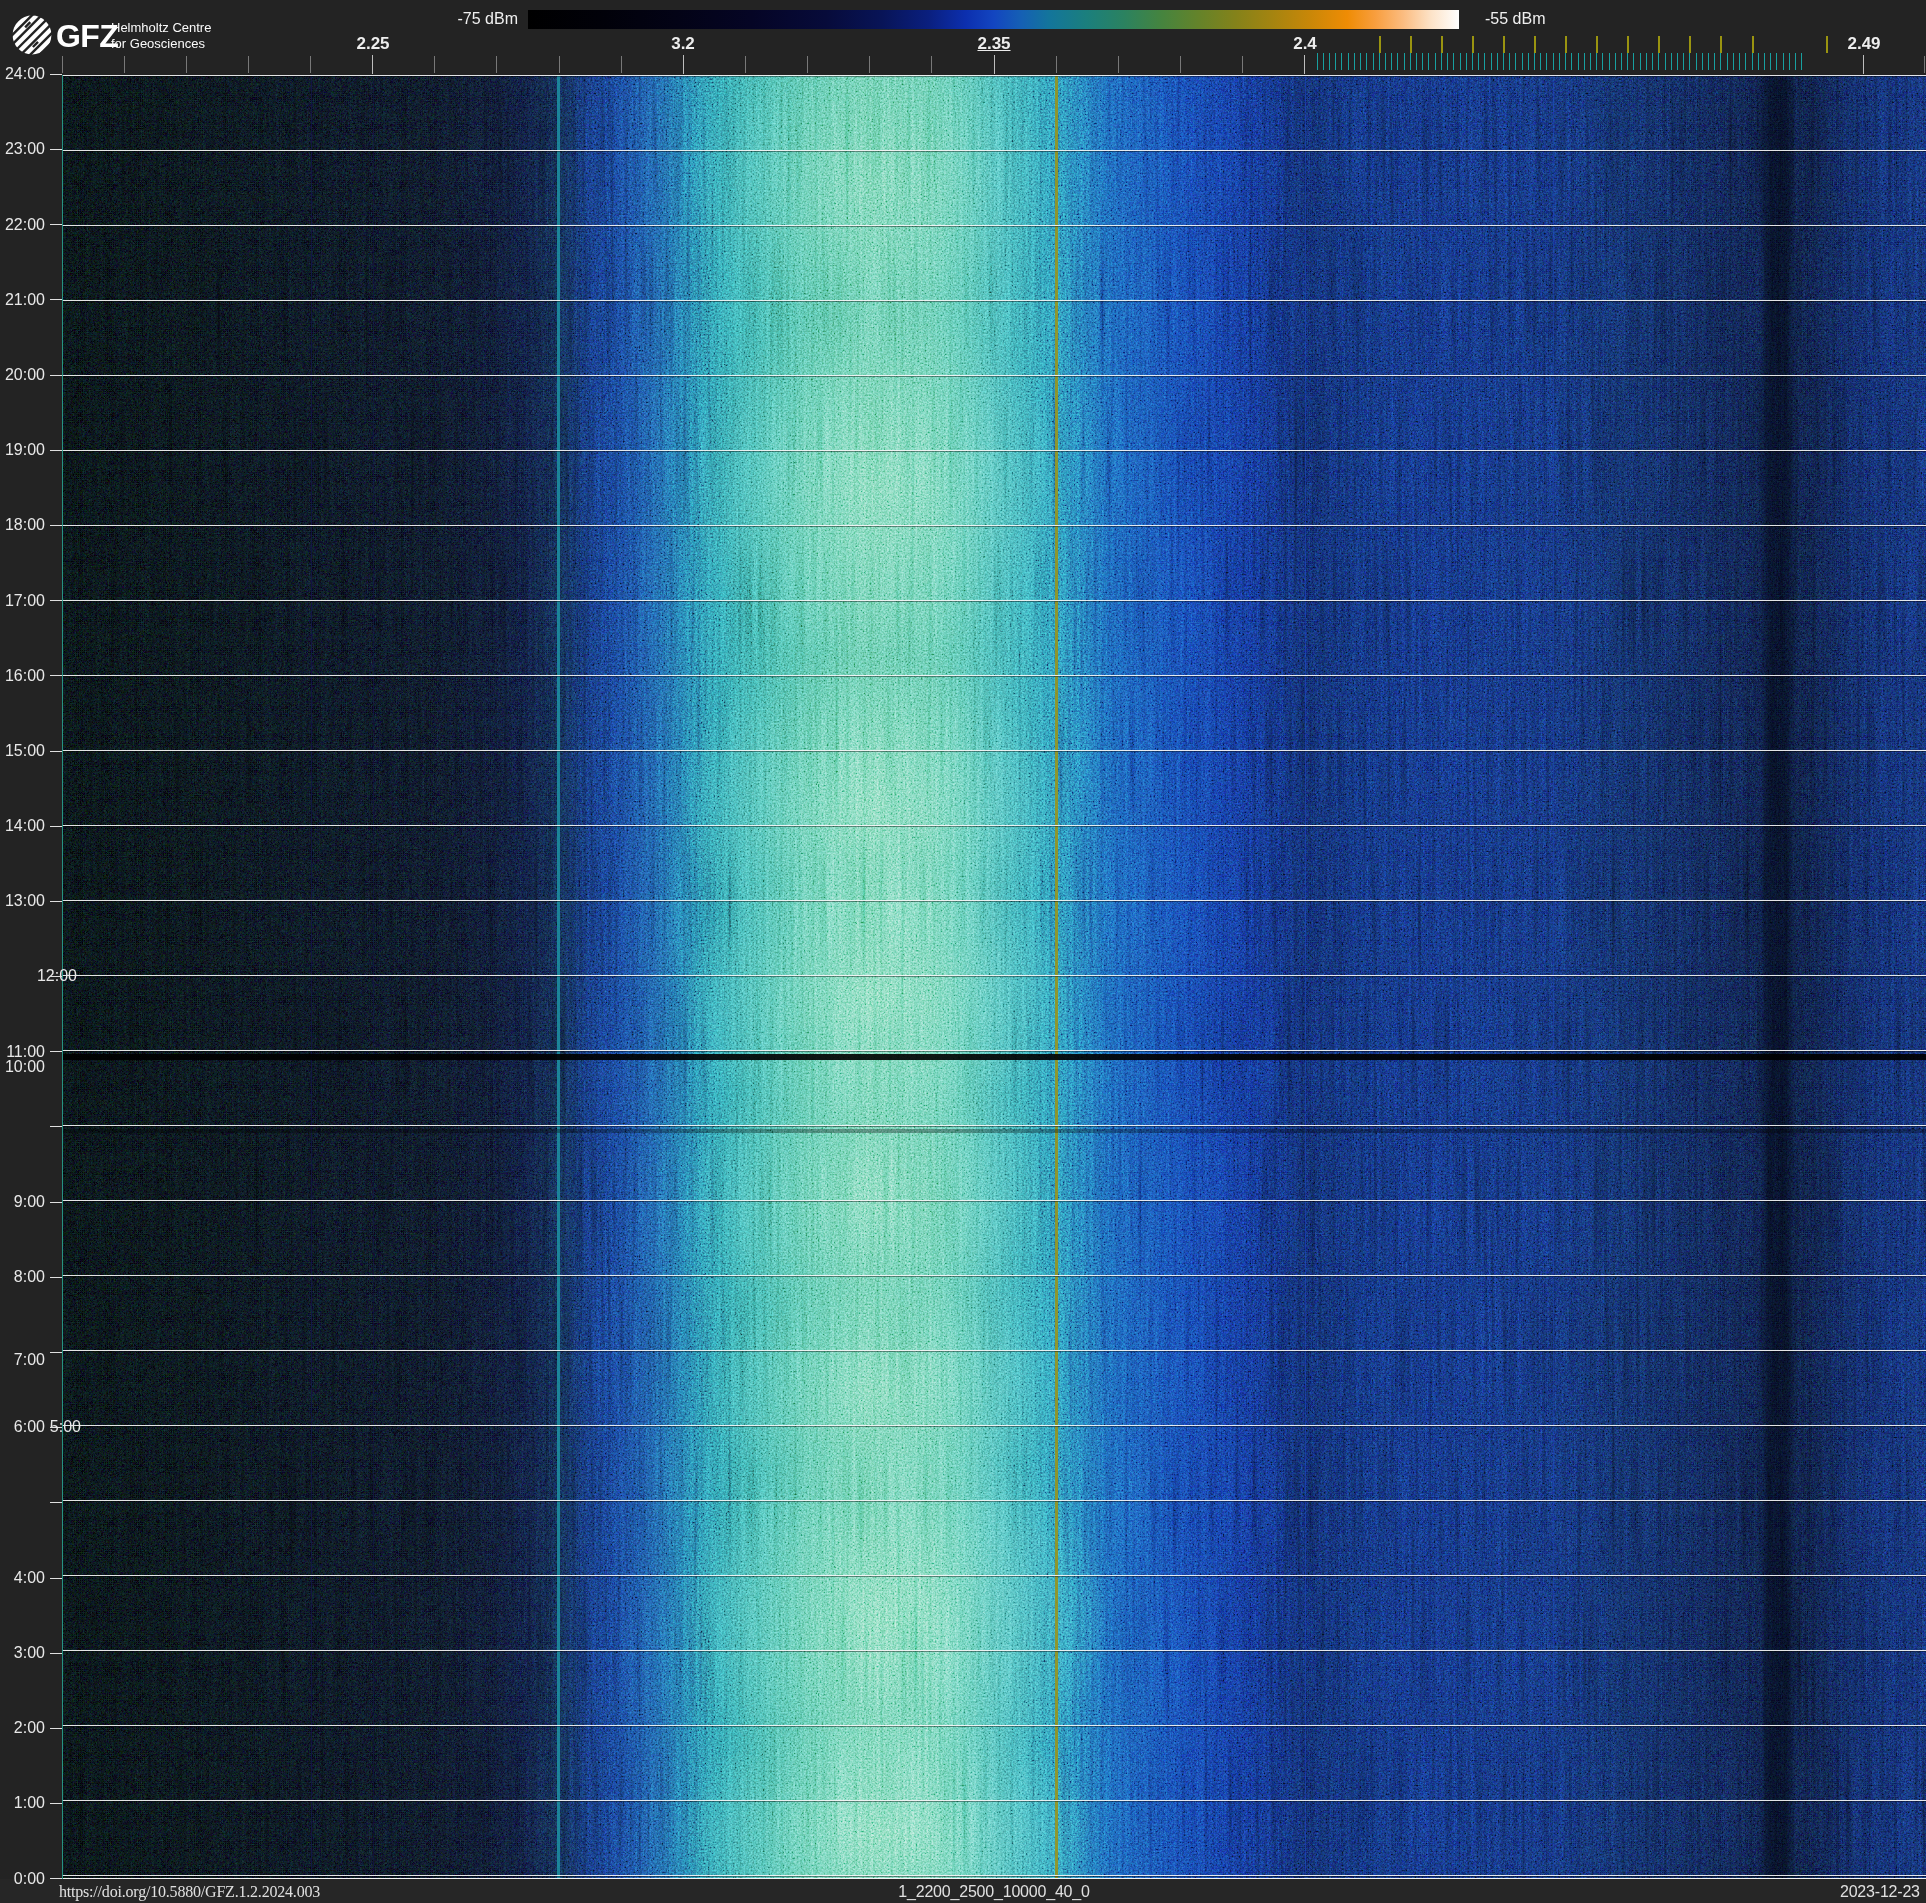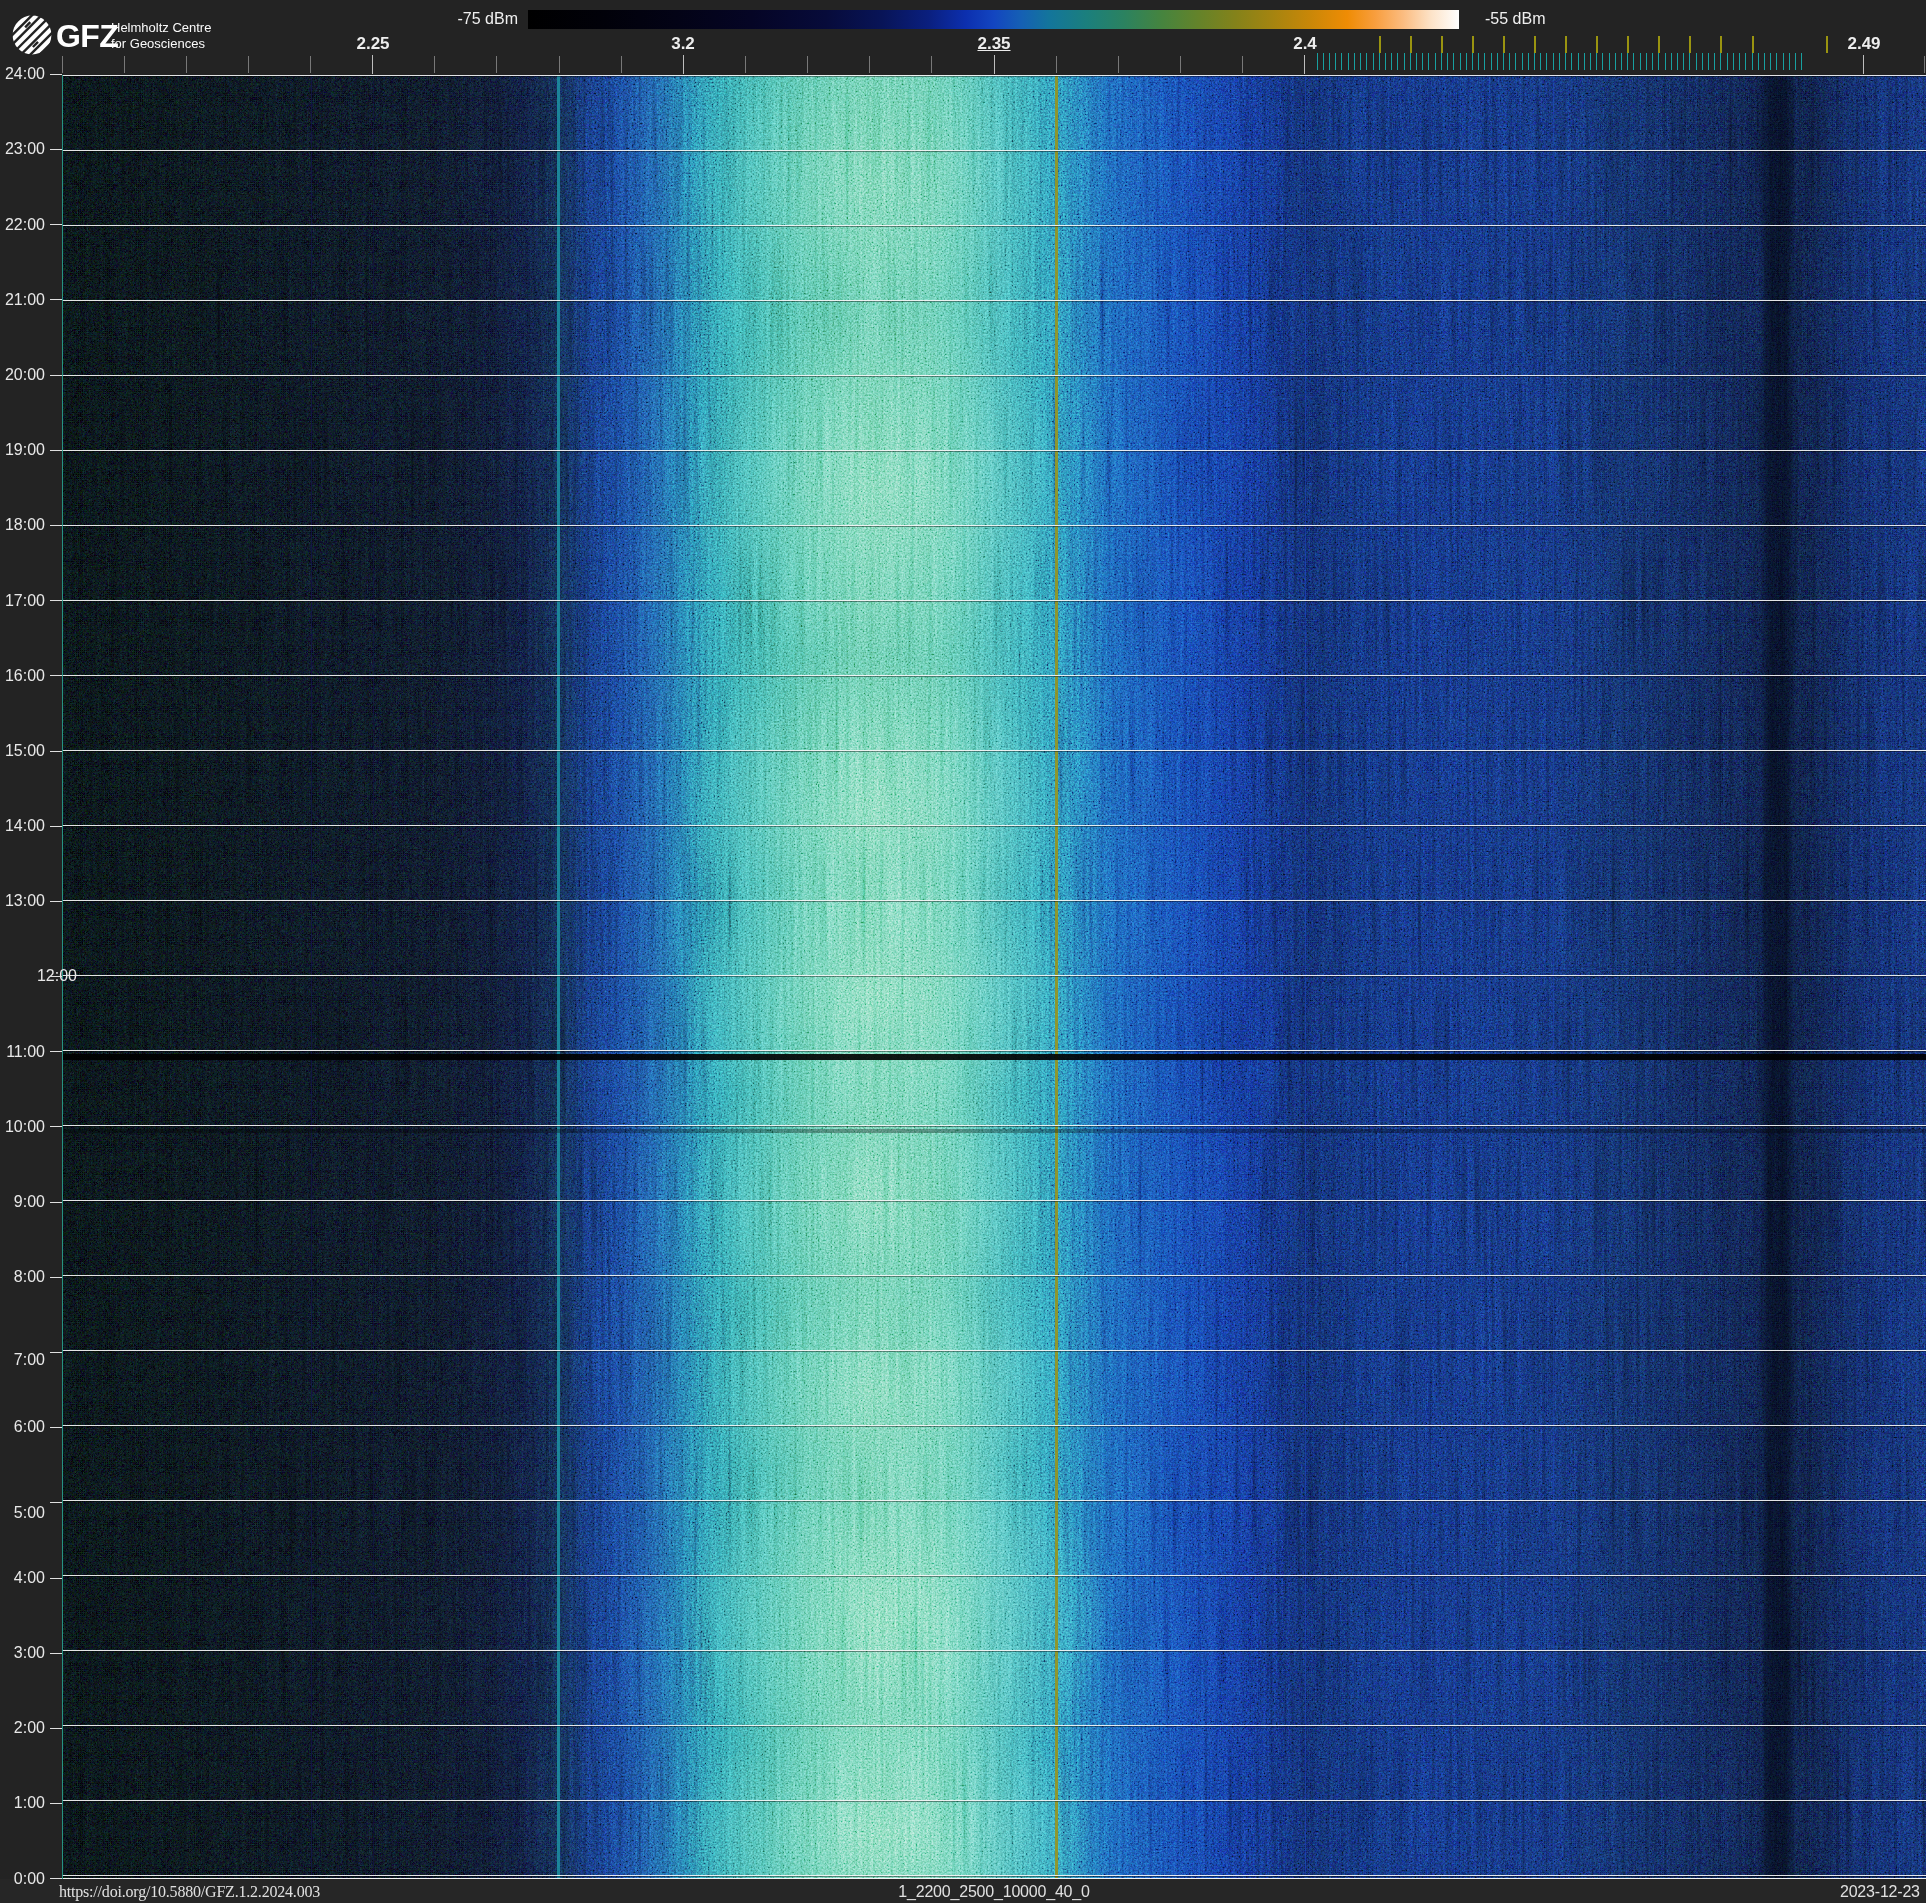--- a/index.html
+++ b/index.html
@@ -317,31 +317,31 @@
     <div class="time-label" style="top: 742px;">15:00</div>
     <div class="hour-tick" style="top: 751px;"></div>
     <div class="time-label" style="top: 817px;">14:00</div>
     <div class="hour-tick" style="top: 826px;"></div>
     <div class="time-label" style="top: 892px;">13:00</div>
     <div class="hour-tick" style="top: 901px;"></div>
     <div class="time-label" style="top: 967px; margin-left: 32px;">12:00</div>
     <div class="hour-tick" style="top: 976px;"></div>
     <div class="time-label" style="top: 1043px;">11:00</div>
     <div class="hour-tick" style="top: 1051px;"></div>
-    <div class="time-label" style="top: 1118px;">10:00</div>
+    <div class="time-label" style="top: 1058px;">10:00</div>
     <div class="hour-tick" style="top: 1126px;"></div>
     <div class="time-label" style="top: 1193px;">9:00</div>
     <div class="hour-tick" style="top: 1202px;"></div>
     <div class="time-label" style="top: 1268px;">8:00</div>
     <div class="hour-tick" style="top: 1277px;"></div>
     <div class="time-label" style="top: 1343px; margin-top: 8px;">7:00</div>
     <div class="hour-tick" style="top: 1352px;"></div>
     <div class="time-label" style="top: 1418px;">6:00</div>
     <div class="hour-tick" style="top: 1427px;"></div>
-    <div class="time-label" style="top: 1504px;">5:00</div>
+    <div class="time-label" style="top: 1418px; padding-left: 36px;">5:00</div>
     <div class="hour-tick" style="top: 1502px;"></div>
     <div class="time-label" style="top: 1569px;">4:00</div>
     <div class="hour-tick" style="top: 1578px;"></div>
     <div class="time-label" style="top: 1644px;">3:00</div>
     <div class="hour-tick" style="top: 1653px;"></div>
     <div class="time-label" style="top: 1719px;">2:00</div>
     <div class="hour-tick" style="top: 1728px;"></div>
     <div class="time-label" style="top: 1794px;">1:00</div>
     <div class="hour-tick" style="top: 1803px;"></div>
     <div class="time-label" style="top: 1870px;">0:00</div>

